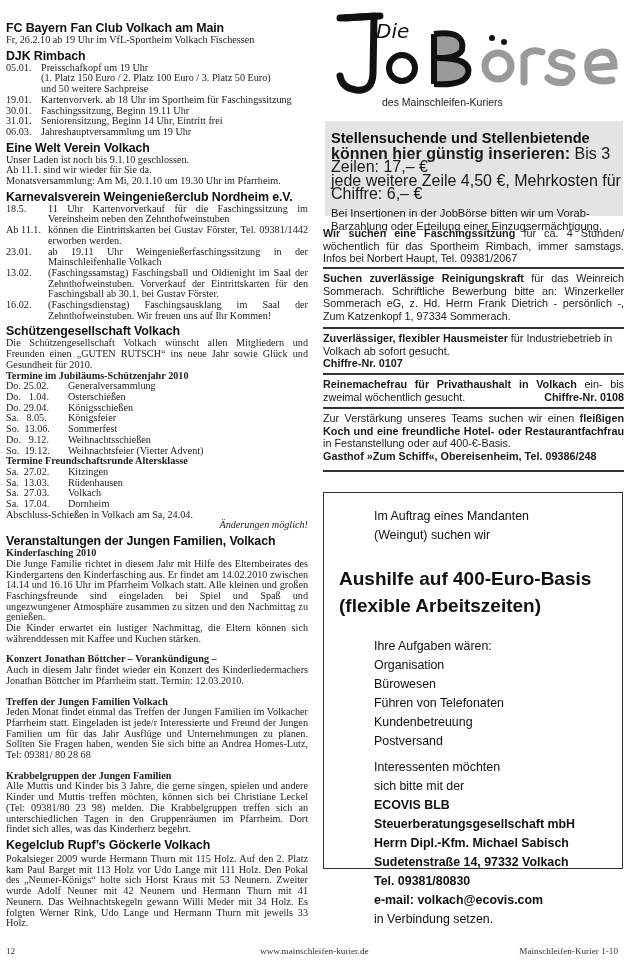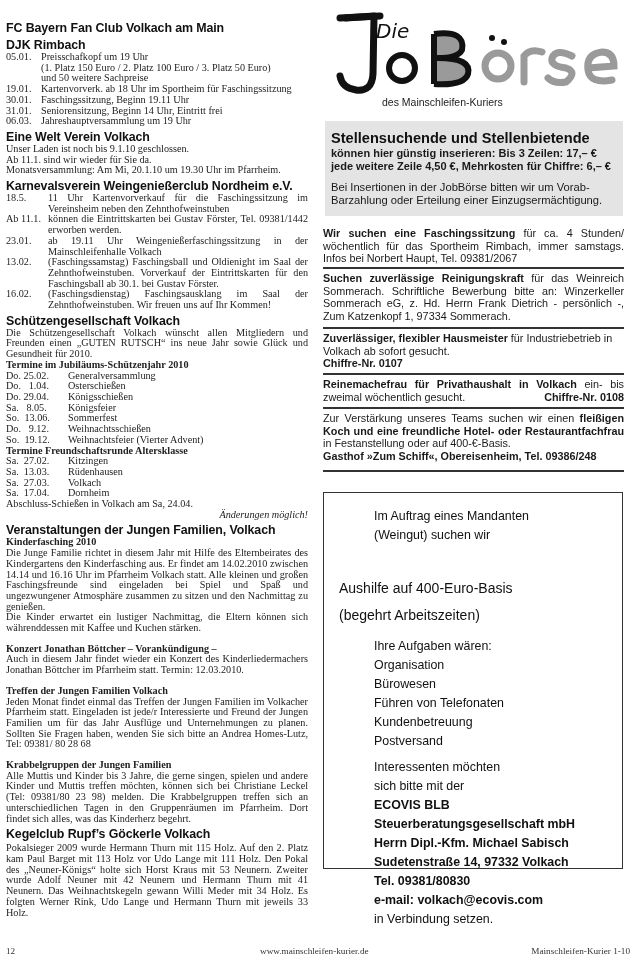--- a/index.html
+++ b/index.html
@@ -19,47 +19,48 @@
   .sub { font-weight:bold; }
   .right-it { text-align:right; font-style:italic; }
   .gap { height:10px; }
 
   
   #logo { position:absolute; left:326px; top:4px; width:300px; height:108px; }
   #logo .tag { position:absolute; left:56px; top:92px; font-family:"Liberation Sans", sans-serif; font-size:10.5px; color:#222; }
 
   #pricebox { position:absolute; left:325px; top:121px; width:298px; height:95px; background:#e4e4e4; padding:0 0 0 6px; box-sizing:border-box; }
   #pricebox .t1 { font-family:"Liberation Sans", sans-serif; font-weight:bold; font-size:14.6px; line-height:17px; margin-top:9px; color:#111; }
-  #pricebox .t2 { font-family:"Liberation Sans", sans-serif; font-size:11px; line-height:13.3px; color:#1a1a1a;font-weight:bold; }
+  #pricebox .t2 { font-family:"Liberation Sans", sans-serif; font-size:16px; line-height:13.3px; color:#1a1a1a; }
   #pricebox .t3 { font-family:"Liberation Sans", sans-serif; font-size:11.2px; line-height:13.3px; margin-top:7px; color:#1a1a1a; }
 
   .ad { position:absolute; left:323px; width:301px; font-family:"Liberation Sans", sans-serif; font-size:10.8px; line-height:12.6px; color:#1a1a1a; }
   .ad.j { text-align:justify; }
   .rule { position:absolute; left:323px; width:301px; height:2px; background:#333; }
 
   #bigad { position:absolute; left:323px; top:492px; width:300px; height:377px; border:1.5px solid #333; box-sizing:border-box; font-family:"Liberation Sans", sans-serif; color:#111; }
   #bigad .intro { position:absolute; left:50px; top:14px; font-size:12.4px; line-height:19px; }
-  #bigad .head { position:absolute; left:15px; top:82px; font-size:14px; font-weight:normal; line-height:27px; }
+  #bigad .head { position:absolute; left:15px; top:72px; font-size:19px; font-weight:bold; line-height:27px; }
   #bigad .tasks { position:absolute; left:50px; top:144px; font-size:12.4px; line-height:19px; }
   #bigad .contact { position:absolute; left:50px; top:265px; font-size:12.4px; line-height:19px; }
   #bigad .b { font-weight:bold; }
 
   
   #footer { position:absolute; left:6px; right:6px; top:946px; font-family:"Liberation Serif", serif; font-size:9.2px; color:#333; }
   #footer .pg { position:absolute; left:0; }
   #footer .url { position:absolute; left:254px; }
-  #footer .iss { position:absolute; right:4px; }
+  #footer .iss { position:absolute; right:16px; }
 </style>
 </head>
 <body>
 
 <div id="left">
 
   <div class="sec">
     <h2 class="h">FC Bayern Fan Club Volkach am Main</h2>
+    <p class="p">Fr, 26.2.10 ab 19 Uhr im VfL-Sportheim Volkach Fischessen</p>
   </div>
 
   <div class="sec">
     <h2 class="h">DJK Rimbach</h2>
     <div class="p" id="djk-list">
         <div class="row">
           <span class="d1" style="white-space: pre;">05.01.</span>
           <span class="dk">Preisschafkopf um 19 Uhr</span>
         </div>
         <div class="row">
@@ -261,21 +262,21 @@
 </div>
 <div class="rule" style="top:470px"></div>
 
 <div id="bigad">
   <div class="intro">
     <div>Im Auftrag eines Mandanten</div>
     <div>(Weingut) suchen wir</div>
   </div>
   <div class="head">
     <div>Aushilfe auf 400-Euro-Basis</div>
-    <div>(begehrt Arbeitszeiten)</div>
+    <div>(flexible Arbeitszeiten)</div>
   </div>
   <div class="tasks" id="tasks">
       <div>Ihre Aufgaben wären:</div>
       <div>Organisation</div>
       <div>Bürowesen</div>
       <div>Führen von Telefonaten</div>
       <div>Kundenbetreuung</div>
       <div>Postversand</div>
     </div>
   <div class="contact">

